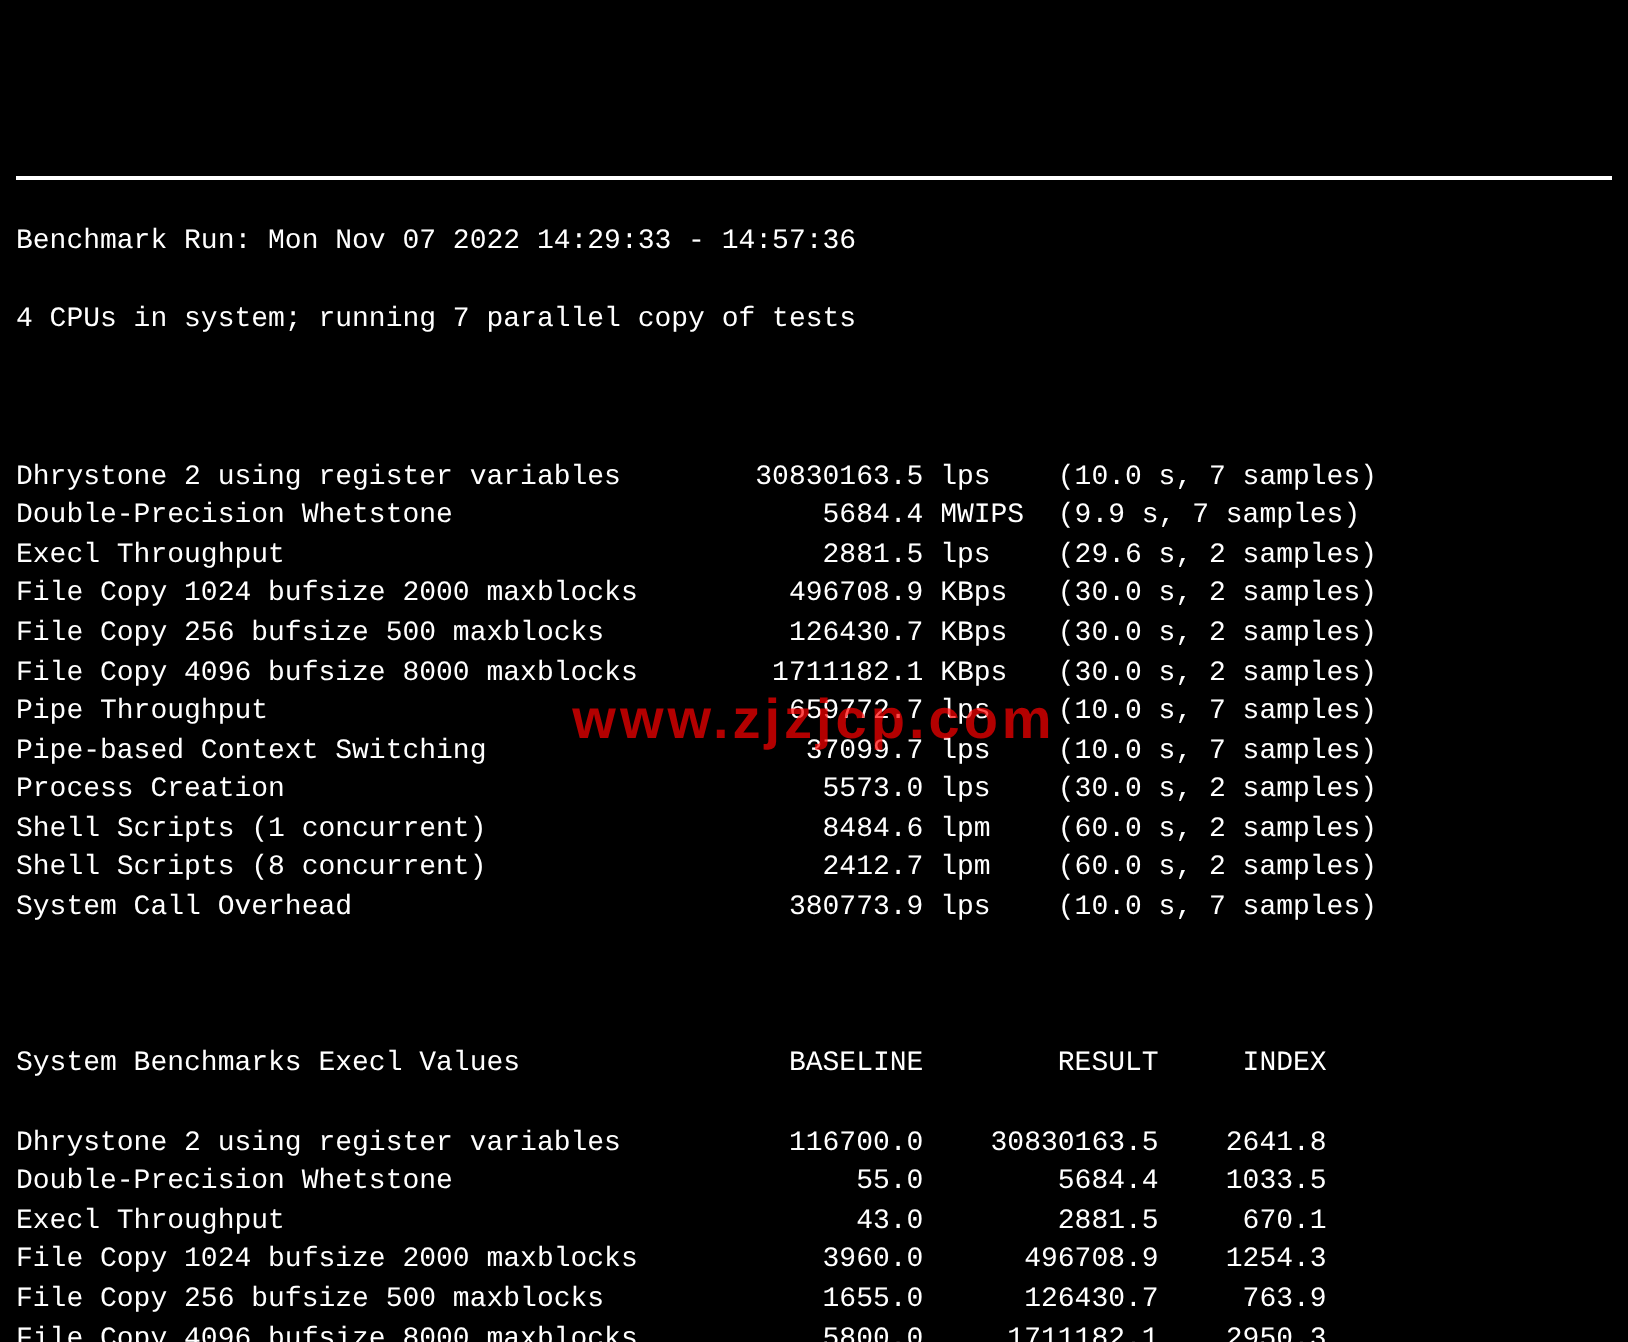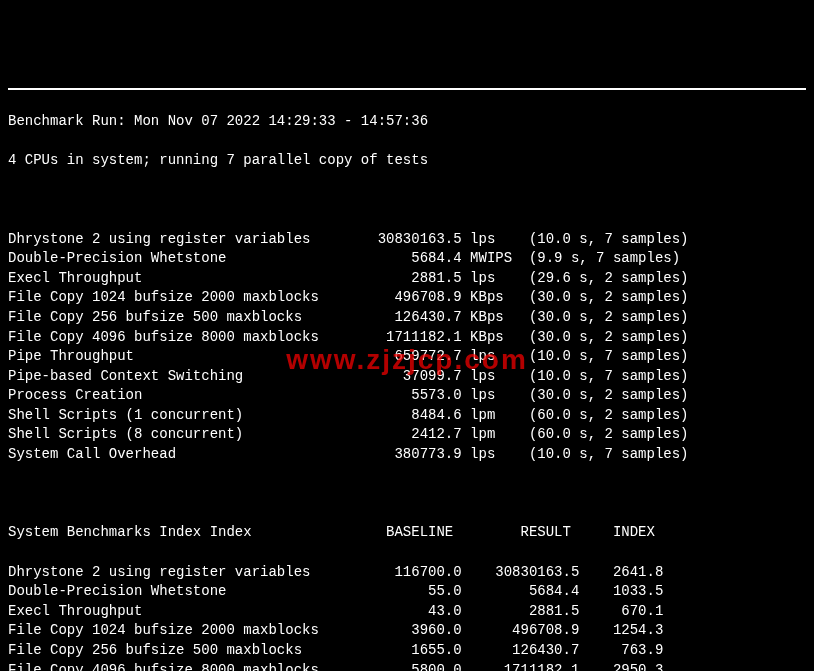--- a/index.html
+++ b/index.html
@@ -45,21 +45,21 @@
 <body>
 
 
 
 <hr class="hr">
 <div class="line">Benchmark Run: Mon Nov 07 2022 14:29:33 - 14:57:36</div>
 <div class="line">4 CPUs in system; running 7 parallel copy of tests</div>
 <div class="line"> </div>
 <div id="results-block"><div class="line">Dhrystone 2 using register variables        30830163.5 lps    (10.0 s, 7 samples)</div><div class="line">Double-Precision Whetstone                      5684.4 MWIPS  (9.9 s, 7 samples)</div><div class="line">Execl Throughput                                2881.5 lps    (29.6 s, 2 samples)</div><div class="line">File Copy 1024 bufsize 2000 maxblocks         496708.9 KBps   (30.0 s, 2 samples)</div><div class="line">File Copy 256 bufsize 500 maxblocks           126430.7 KBps   (30.0 s, 2 samples)</div><div class="line">File Copy 4096 bufsize 8000 maxblocks        1711182.1 KBps   (30.0 s, 2 samples)</div><div class="line">Pipe Throughput                               659772.7 lps    (10.0 s, 7 samples)</div><div class="line">Pipe-based Context Switching                   37099.7 lps    (10.0 s, 7 samples)</div><div class="line">Process Creation                                5573.0 lps    (30.0 s, 2 samples)</div><div class="line">Shell Scripts (1 concurrent)                    8484.6 lpm    (60.0 s, 2 samples)</div><div class="line">Shell Scripts (8 concurrent)                    2412.7 lpm    (60.0 s, 2 samples)</div><div class="line">System Call Overhead                          380773.9 lps    (10.0 s, 7 samples)</div></div>
 <div class="line"> </div>
-<div class="line" id="index-header">System Benchmarks Index Index                BASELINE        RESULT     INDEX</div>
+<div class="line" id="index-header">System Benchmarks Execl Values                BASELINE        RESULT     INDEX</div>
 <div id="index-block"><div class="line">Dhrystone 2 using register variables          116700.0    30830163.5    2641.8</div><div class="line">Double-Precision Whetstone                        55.0        5684.4    1033.5</div><div class="line">Execl Throughput                                  43.0        2881.5     670.1</div><div class="line">File Copy 1024 bufsize 2000 maxblocks           3960.0      496708.9    1254.3</div><div class="line">File Copy 256 bufsize 500 maxblocks             1655.0      126430.7     763.9</div><div class="line">File Copy 4096 bufsize 8000 maxblocks           5800.0     1711182.1    2950.3</div></div>
 
 
 
 
 
 <div class="watermark">www.zjzjcp.com</div>
 
 
 

